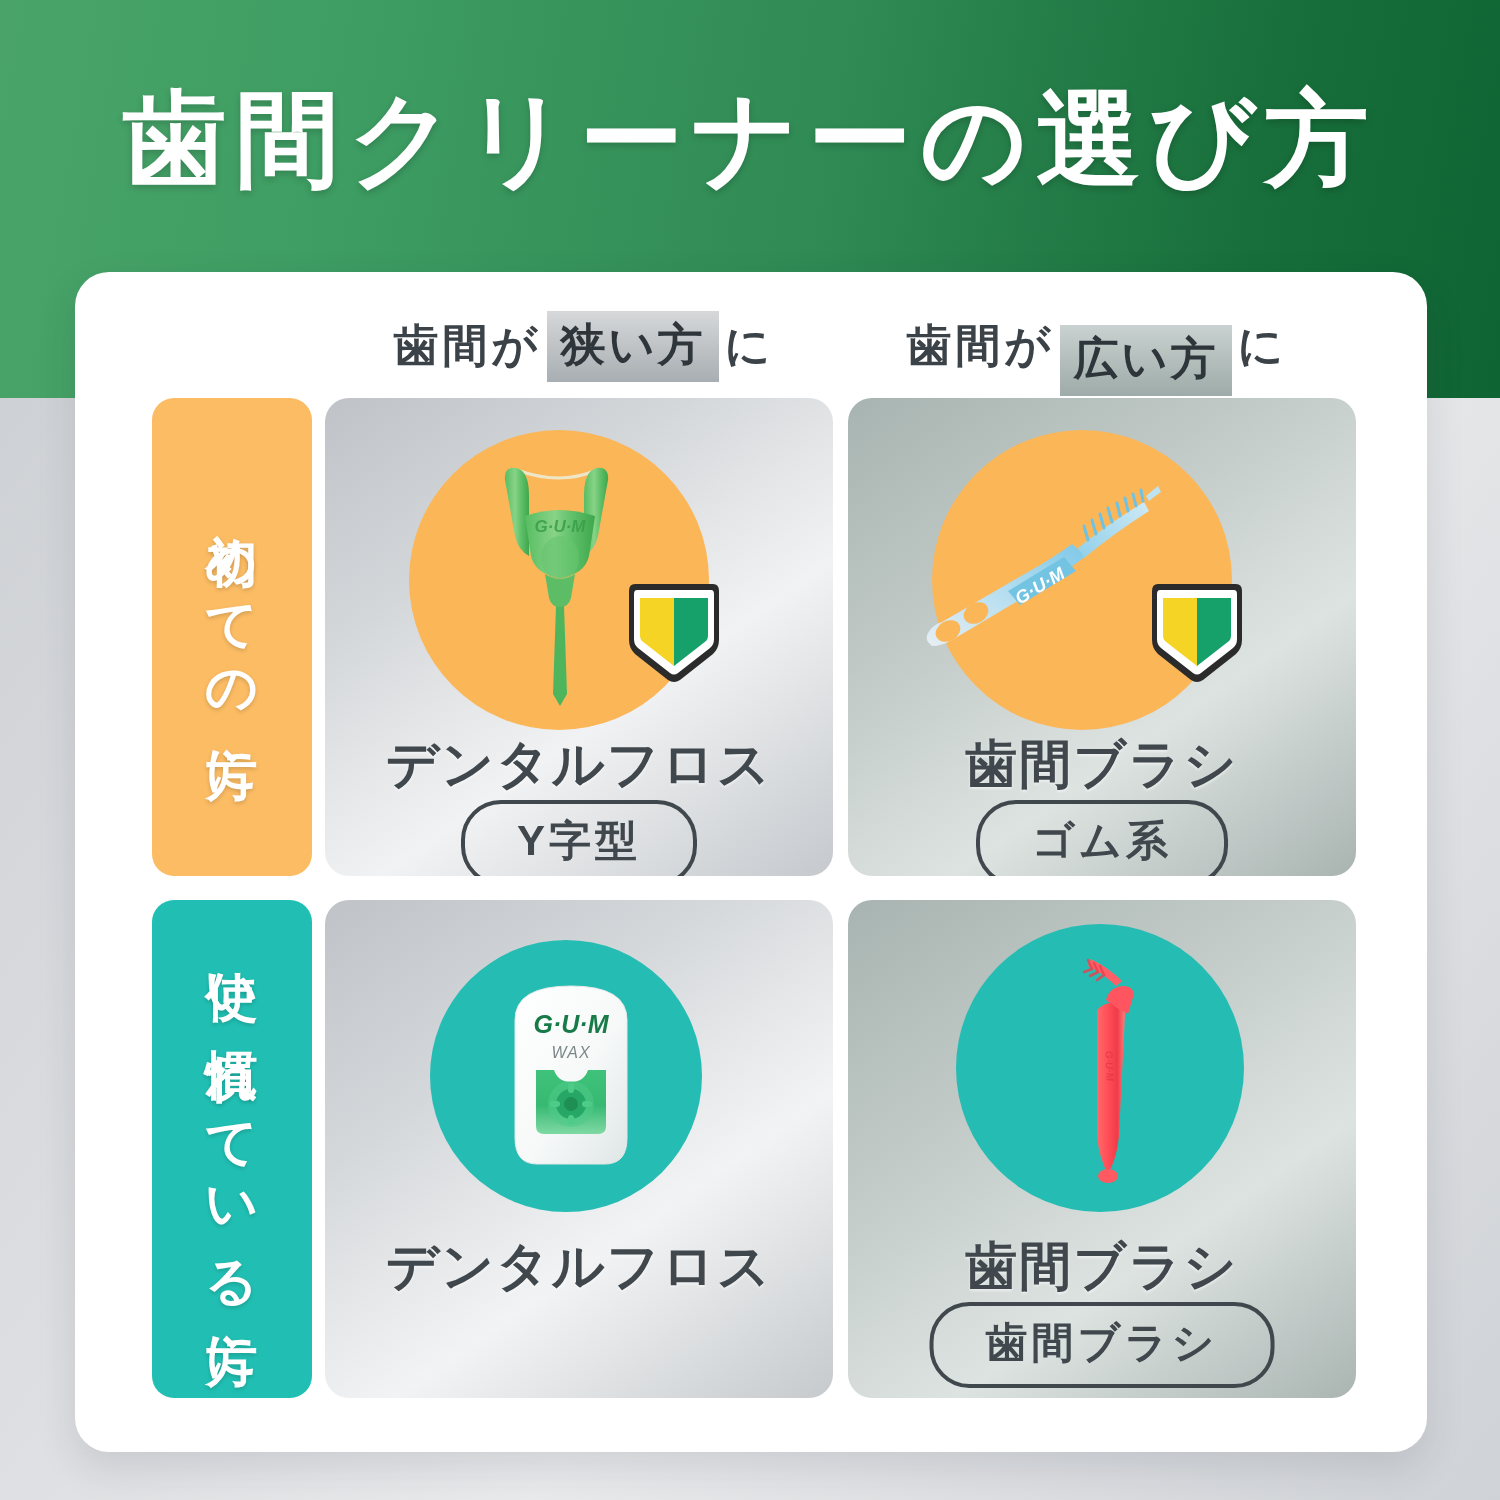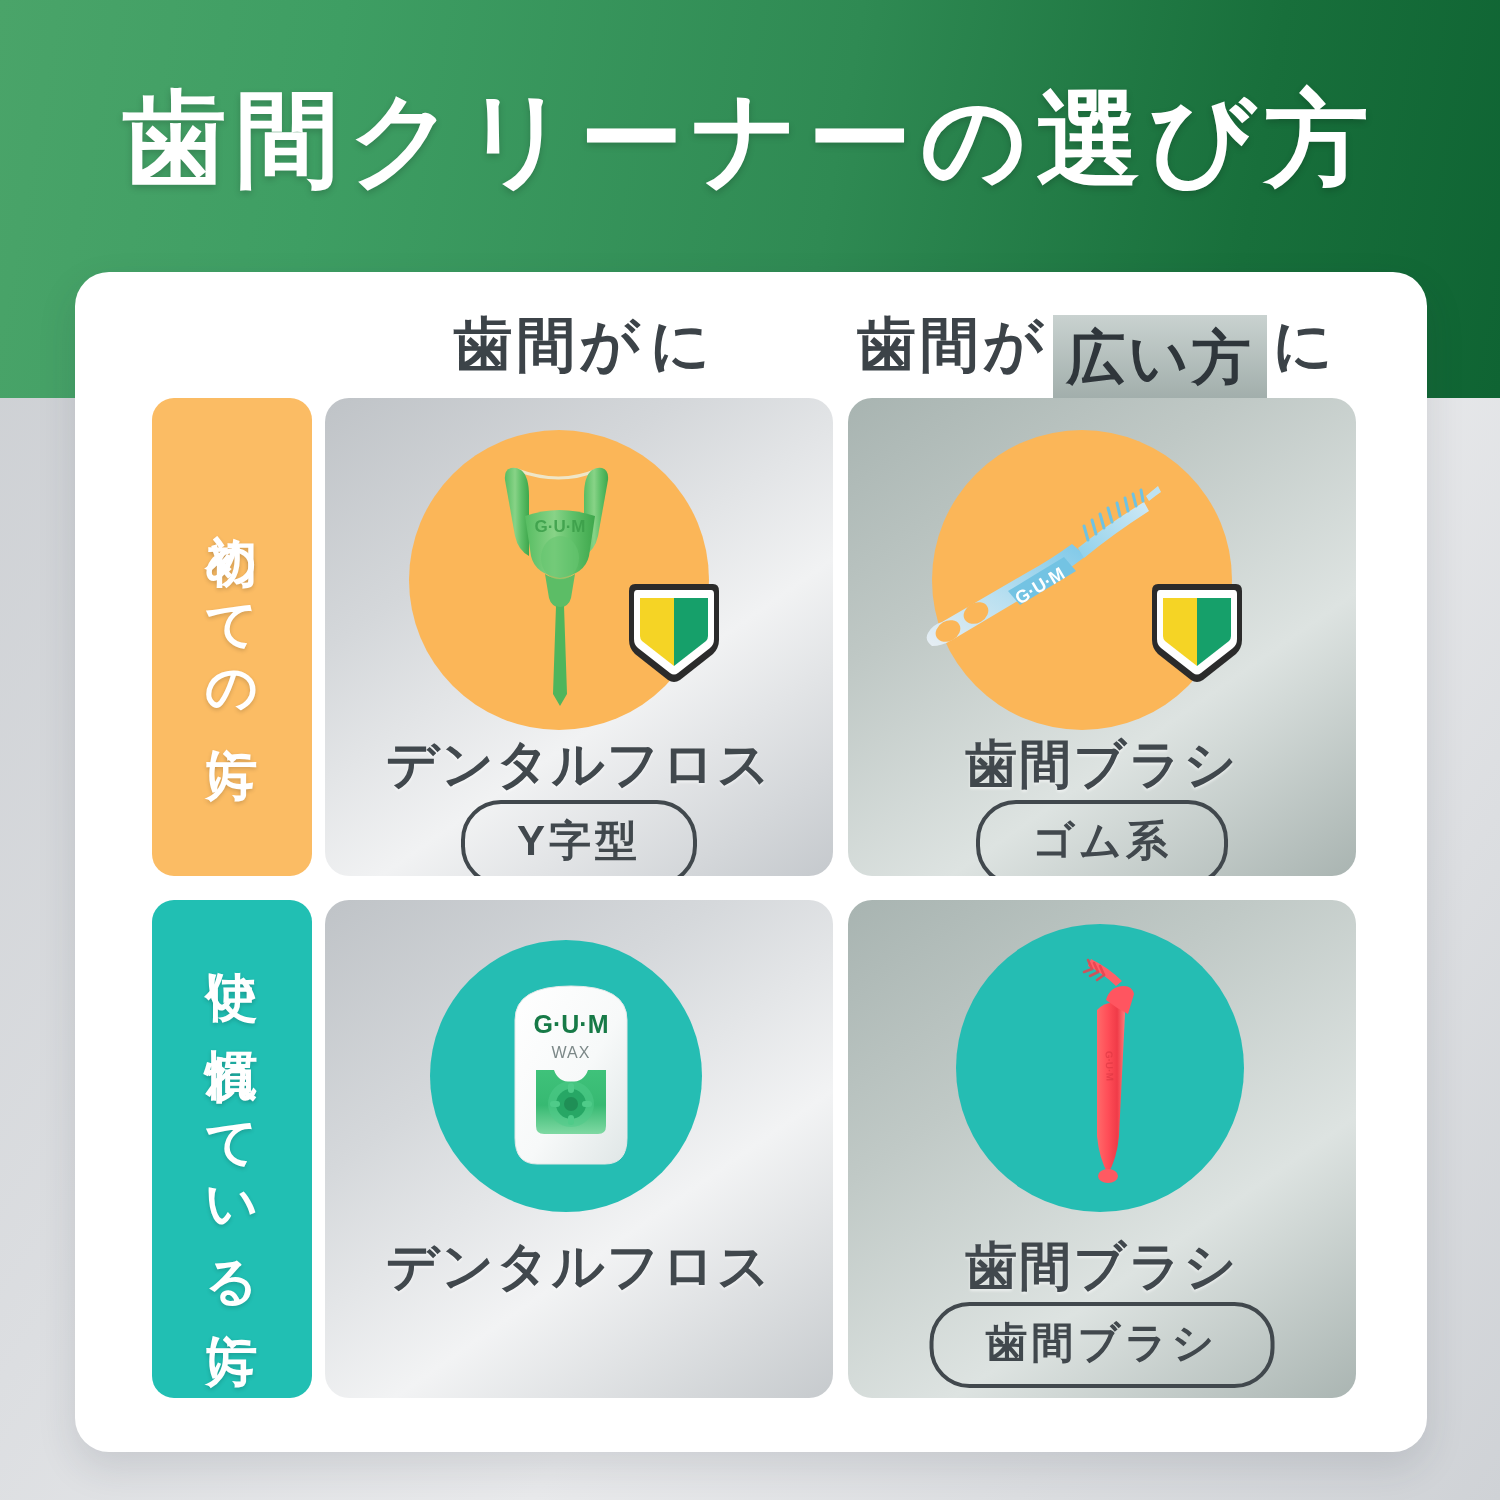--- a/index.html
+++ b/index.html
@@ -64,21 +64,21 @@
   }
   .col-head {
     position: absolute;
     top: 0;
     width: 500px;
     height: 72px;
     display: flex;
     align-items: center;
     justify-content: center;
     gap: 6px;
-    font-size: 59px;
+    font-size: 45px;
     font-weight: 700;
     color: #3c4348;
     white-space: nowrap;
   }
   .col-head.left  { left: 12px; }
   .col-head.right { left: 525px; }
   .ch-plain { letter-spacing: 4px; }
   .ch-mark {
     padding: 4px 13px 7px 13px;
     letter-spacing: 3px;
@@ -163,21 +163,21 @@
   }
 
   
   .badge-beginner {
     position: absolute;
     width: 98px; height: 108px;
   }
   .badge-beginner svg { width: 100%; height: 100%; display: block; }
 
   
-  .art { position: absolute; }
+  .art { position: absolute; font-style: italic; }
 
   
   .yfloss { width: 190px; height: 260px; }
   .yfloss svg { width: 100%; height: 100%; display: block; }
 
   
   .rubberpick { width: 260px; height: 225px; }
   .rubberpick svg { width: 100%; height: 100%; display: block; }
 
   
@@ -196,20 +196,21 @@
   <div class="bg-gray"></div>
   <div class="bg-green"></div>
 
   <div class="title">歯間クリーナーの選び方</div>
 
   <div class="panel"></div>
 
   <div class="col-heads">
     <div class="col-head left">
       <span class="ch-plain">歯間が</span>
+      <span class="ch-mark narrow">狭い方</span>
       <span class="ch-plain">に</span>
     </div>
     <div class="col-head right">
       <span class="ch-plain">歯間が</span>
       <span class="ch-mark wide">広い方</span>
       <span class="ch-plain">に</span>
     </div>
   </div>
 
   <div class="side-label beginner">初めての方に</div>

